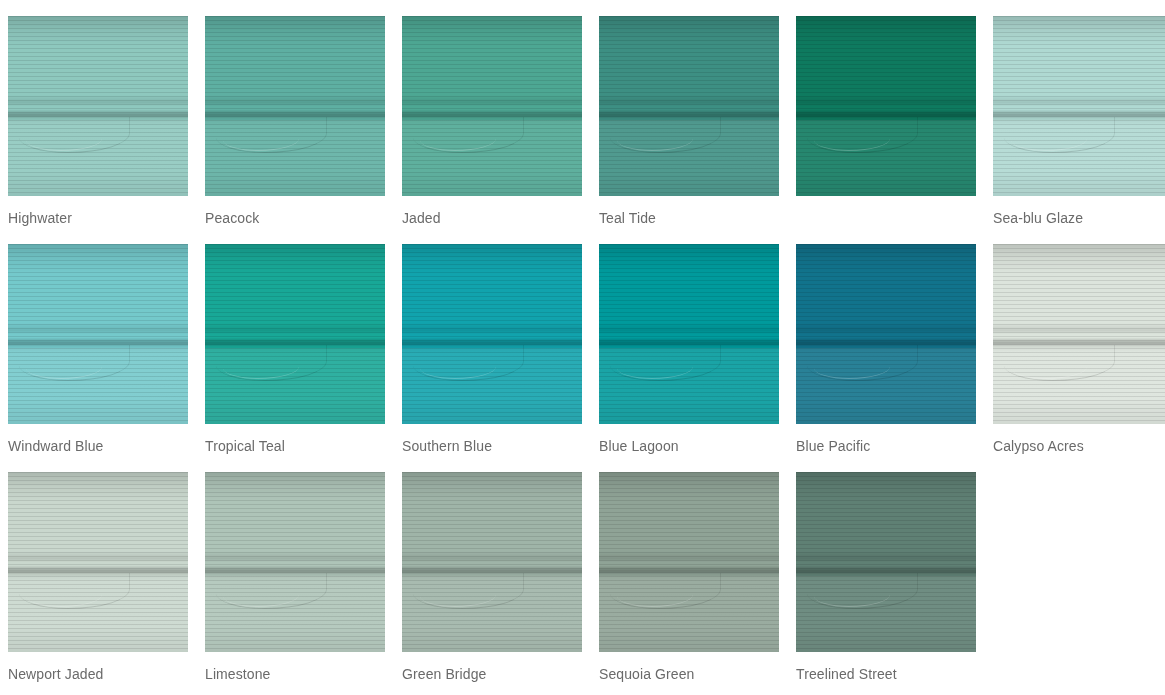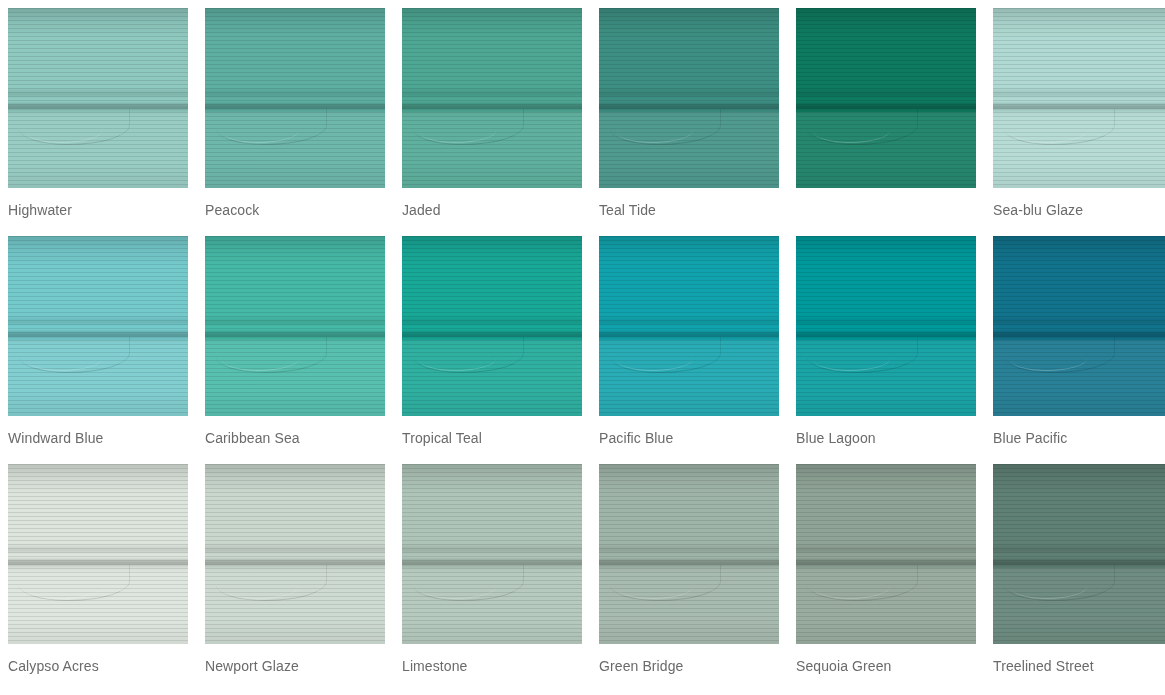--- a/index.html
+++ b/index.html
@@ -15,21 +15,21 @@
     font-family: "Liberation Sans", "DejaVu Sans", sans-serif;
     overflow: hidden;
   }
 
   .swatch-grid {
     display: grid;
     grid-template-columns: repeat(6, 180px);
     grid-template-rows: repeat(3, auto);
     column-gap: 17px;
     row-gap: 17px;
-    padding: 8px 0 0 8px;
+    padding: 16px 0 0 8px;
   }
 
   .swatch-cell {
     width: 180px;
   }
 
   .swatch-chip {
     position: relative;
     width: 180px;
     height: 180px;
@@ -194,48 +194,38 @@
       <div class="swatch-chip" style="background-color: rgb(116, 201, 203);">
         <div class="chip-lower"></div>
         <div class="chip-grain-heavy"></div>
         <div class="chip-grain"></div>
         <div class="chip-knot"></div>
         <div class="chip-knot-2"></div>
       </div>
       <div class="swatch-label">Windward Blue</div>
     </div>
     <div class="swatch-cell">
-      <div class="swatch-chip" style="background-color: rgb(70, 185, 166);">
-        <div class="chip-lower"></div>
-        <div class="chip-grain-heavy"></div>
-        <div class="chip-grain"></div>
-        <div class="chip-knot"></div>
-        <div class="chip-knot-2"></div>
-      </div>
-      <div class="swatch-label">Caribbean Sea</div>
-    </div>
-    <div class="swatch-cell">
       <div class="swatch-chip" style="background-color: rgb(24, 168, 151);">
         <div class="chip-lower"></div>
         <div class="chip-grain-heavy"></div>
         <div class="chip-grain"></div>
         <div class="chip-knot"></div>
         <div class="chip-knot-2"></div>
       </div>
       <div class="swatch-label">Tropical Teal</div>
     </div>
     <div class="swatch-cell">
       <div class="swatch-chip" style="background-color: rgb(17, 163, 173);">
         <div class="chip-lower"></div>
         <div class="chip-grain-heavy"></div>
         <div class="chip-grain"></div>
         <div class="chip-knot"></div>
         <div class="chip-knot-2"></div>
       </div>
-      <div class="swatch-label">Pacific Blue</div>
+      <div class="swatch-label">Southern Blue</div>
     </div>
     <div class="swatch-cell">
       <div class="swatch-chip" style="background-color: rgb(0, 154, 156);">
         <div class="chip-lower"></div>
         <div class="chip-grain-heavy"></div>
         <div class="chip-grain"></div>
         <div class="chip-knot"></div>
         <div class="chip-knot-2"></div>
       </div>
       <div class="swatch-label">Blue Lagoon</div>
@@ -261,21 +251,21 @@
       <div class="swatch-label">Calypso Acres</div>
     </div>
     <div class="swatch-cell">
       <div class="swatch-chip" style="background-color: rgb(201, 215, 205);">
         <div class="chip-lower"></div>
         <div class="chip-grain-heavy"></div>
         <div class="chip-grain"></div>
         <div class="chip-knot"></div>
         <div class="chip-knot-2"></div>
       </div>
-      <div class="swatch-label">Newport Glaze</div>
+      <div class="swatch-label">Newport Jaded</div>
     </div>
     <div class="swatch-cell">
       <div class="swatch-chip" style="background-color: rgb(174, 196, 184);">
         <div class="chip-lower"></div>
         <div class="chip-grain-heavy"></div>
         <div class="chip-grain"></div>
         <div class="chip-knot"></div>
         <div class="chip-knot-2"></div>
       </div>
       <div class="swatch-label">Limestone</div>

